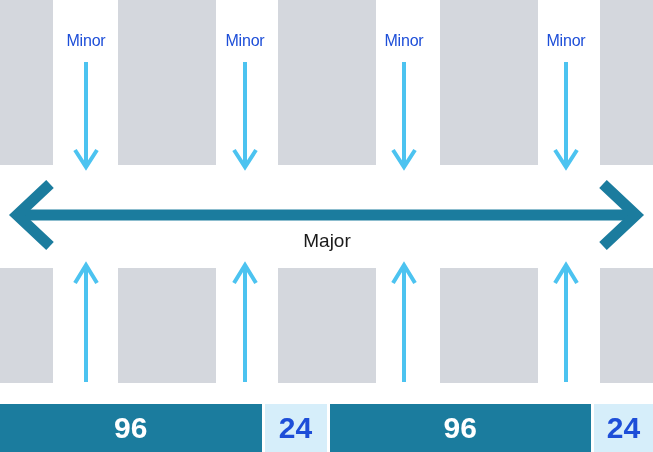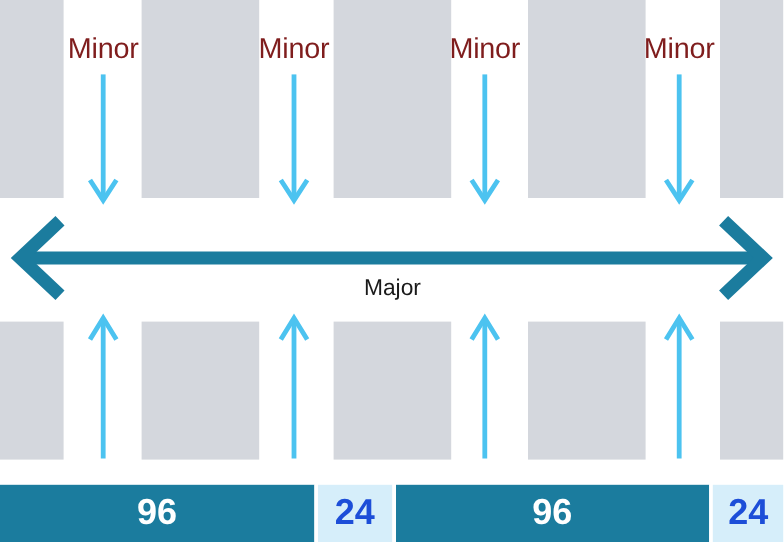--- a/index.html
+++ b/index.html
@@ -20,23 +20,23 @@
 
   
   .stud {
     position: absolute;
     background: #d4d7dd;
   }
 
   
   .minor-label {
     position: absolute;
-    font-size: 24px;
+    font-size: 16px;
     line-height: 20px;
-    color: #7f1d1d;
+    color: #1d4ed8;
     text-align: center;
     white-space: nowrap;
     transform: translateX(-50%);
     letter-spacing: -0.2px;
   }
 
   
   #overlay {
     position: absolute;
     left: 0;

